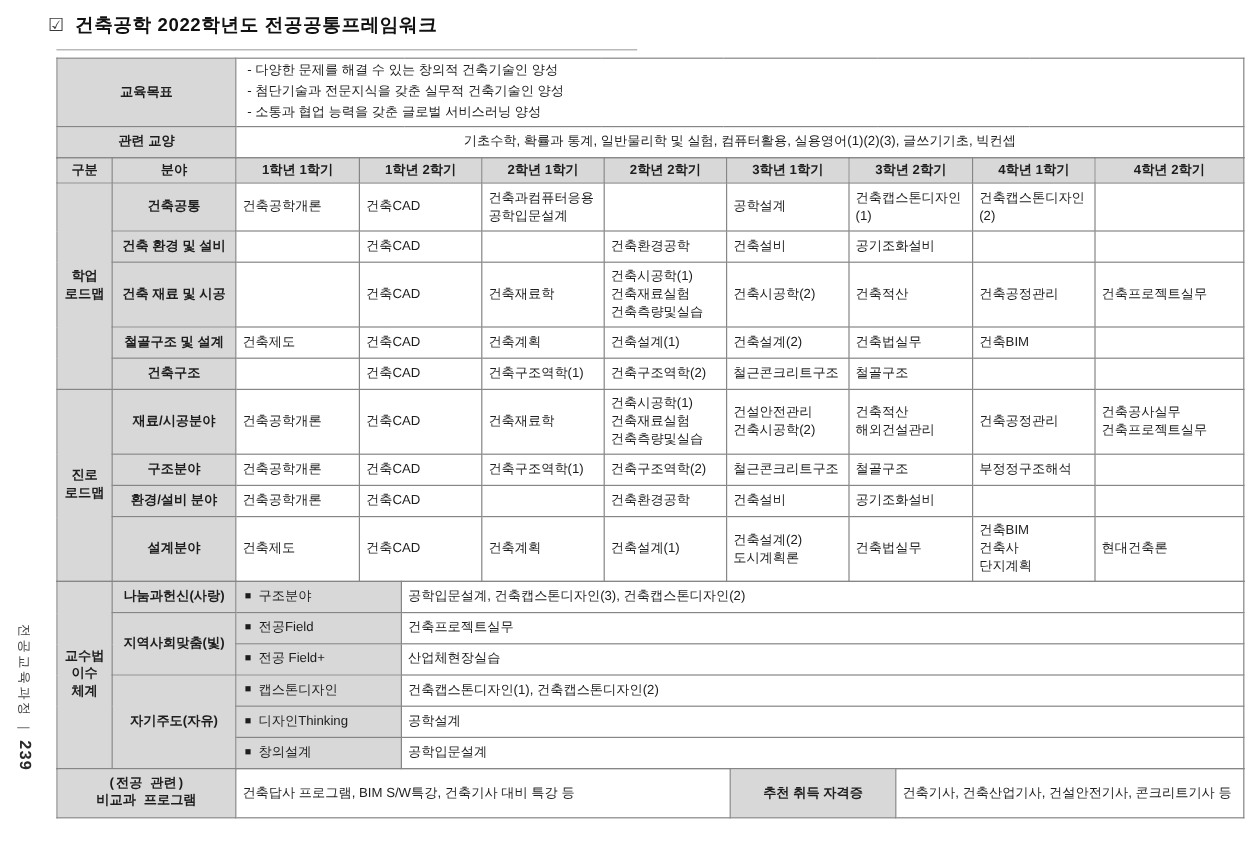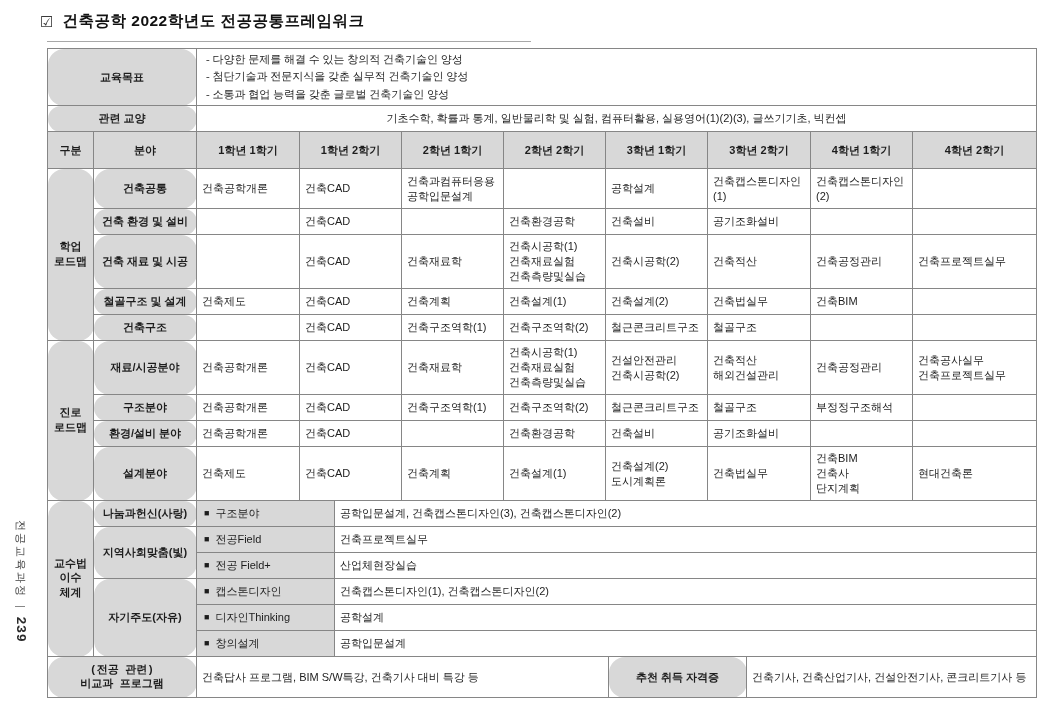--- a/index.html
+++ b/index.html
@@ -12,25 +12,25 @@
   .doc-title{font-size:15.5px;font-weight:bold;letter-spacing:0.5px;color:#111;}
   .title-underline{position:absolute;left:47px;top:41px;width:484px;height:1px;background:#a8a8a8;}
 
   .sheet{position:absolute;left:47px;top:48px;width:989px;}
   table{border-collapse:collapse;table-layout:fixed;width:989px;}
   table + table{margin-top:-1px;}
   td,th{border:1px solid #868686;font-size:11px;padding:1px 3px;overflow:hidden;line-height:1.3;}
   th{font-weight:bold;}
   .gray{background:#d8d8d8;}
   .center{text-align:center;vertical-align:middle;}
-  .bold{font-weight:bold;border-radius:16px;}
+  .bold{font-weight:bold;}
   .pre{white-space:pre-line;font-family:Liberation Mono, monospace;}
   .course-cell{vertical-align:middle;text-align:left;padding-left:5px;white-space:pre-line;line-height:1.35;}
-  .goals-cell{vertical-align:middle;padding-left:9px;line-height:1.55;font-family:Liberation Serif, serif;}
-  .h-hdr{height:37px;margin-left:24px;}
+  .goals-cell{vertical-align:middle;padding-left:9px;line-height:1.55;}
+  .h-hdr{height:21px;margin-left:24px;}
   .h-sm{height:26px;}
   .h-md{height:40px;}
   .h-lg{height:54px;}
   .h-goal{height:57px;}
   .h-bot{height:41px;}
   .method-cell{vertical-align:middle;text-align:left;padding-left:7px;}
   .bullet{font-size:9px;margin-right:6px;position:relative;top:-1px;}
 
   .sidebar{
     position:absolute;left:29px;top:520px;transform:rotate(90deg);transform-origin:0 0;
@@ -59,21 +59,21 @@
         <col style="width:128px">
         <col style="width:127px">
         <col style="width:179px">
       </colgroup>
     <tbody>
         <tr class="h-goal">
       <td class="gray center bold">교육목표</td>
       <td class="goals-cell" colspan="6">
         <div>- 다양한 문제를 해결 수 있는 창의적 건축기술인 양성</div>
         <div>- 첨단기술과 전문지식을 갖춘 실무적 건축기술인 양성</div>
-        <div>- 소통과 협업 능력을 갖춘 글로벌 건축기술인 양성</div>
+        <div>- 소통과 협업 능력을 갖춘 글로벌 서비스러닝 양성</div>
       </td>
     </tr>
     <tr class="h-sm">
       <td class="gray center bold">관련 교양</td>
       <td class="center" colspan="6">기초수학, 확률과 통계, 일반물리학 및 실험, 컴퓨터활용, 실용영어(1)(2)(3), 글쓰기기초, 빅컨셉</td>
     </tr>
   </tbody>
     </table>
 
   <table>

